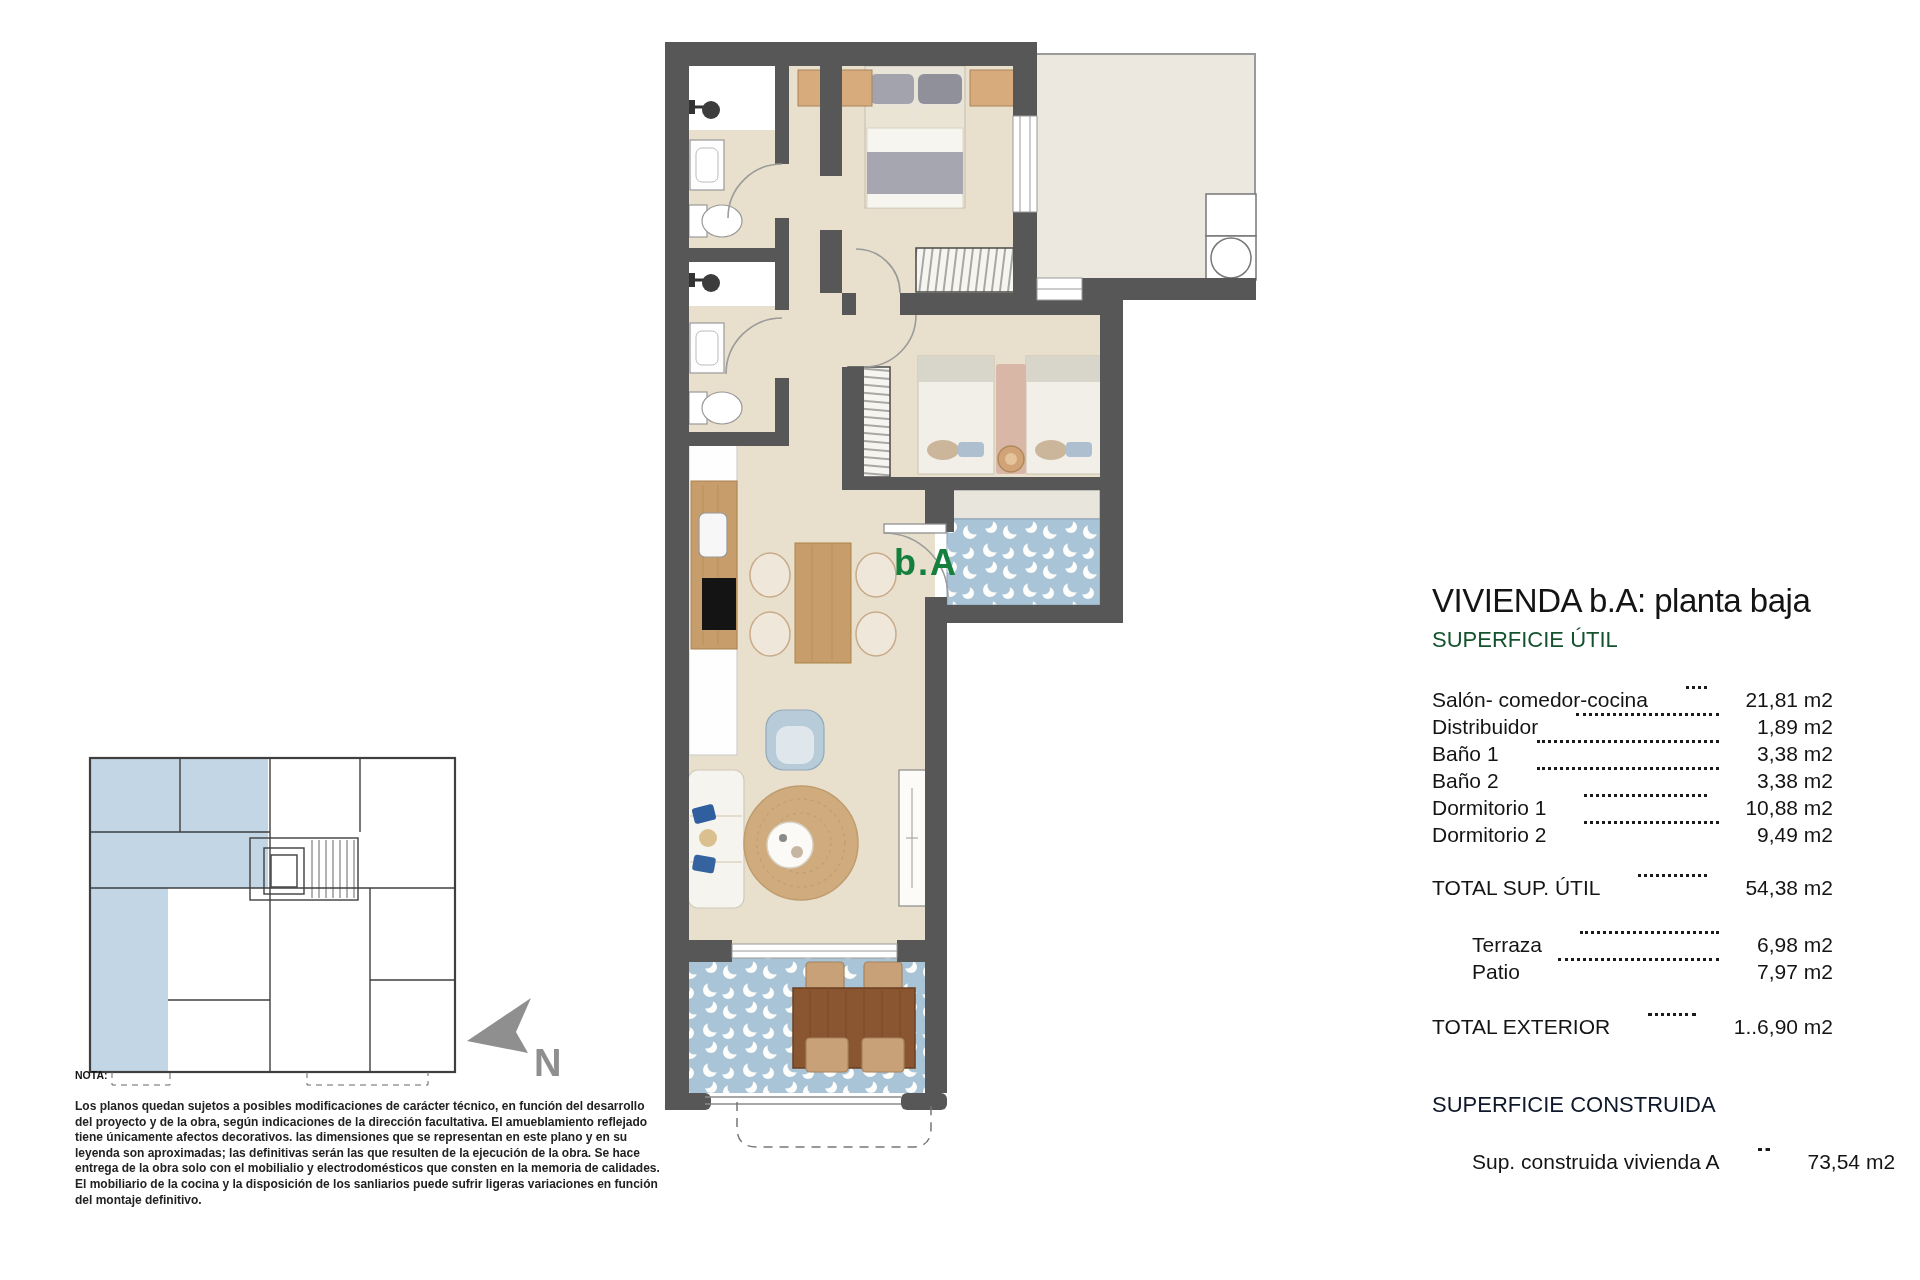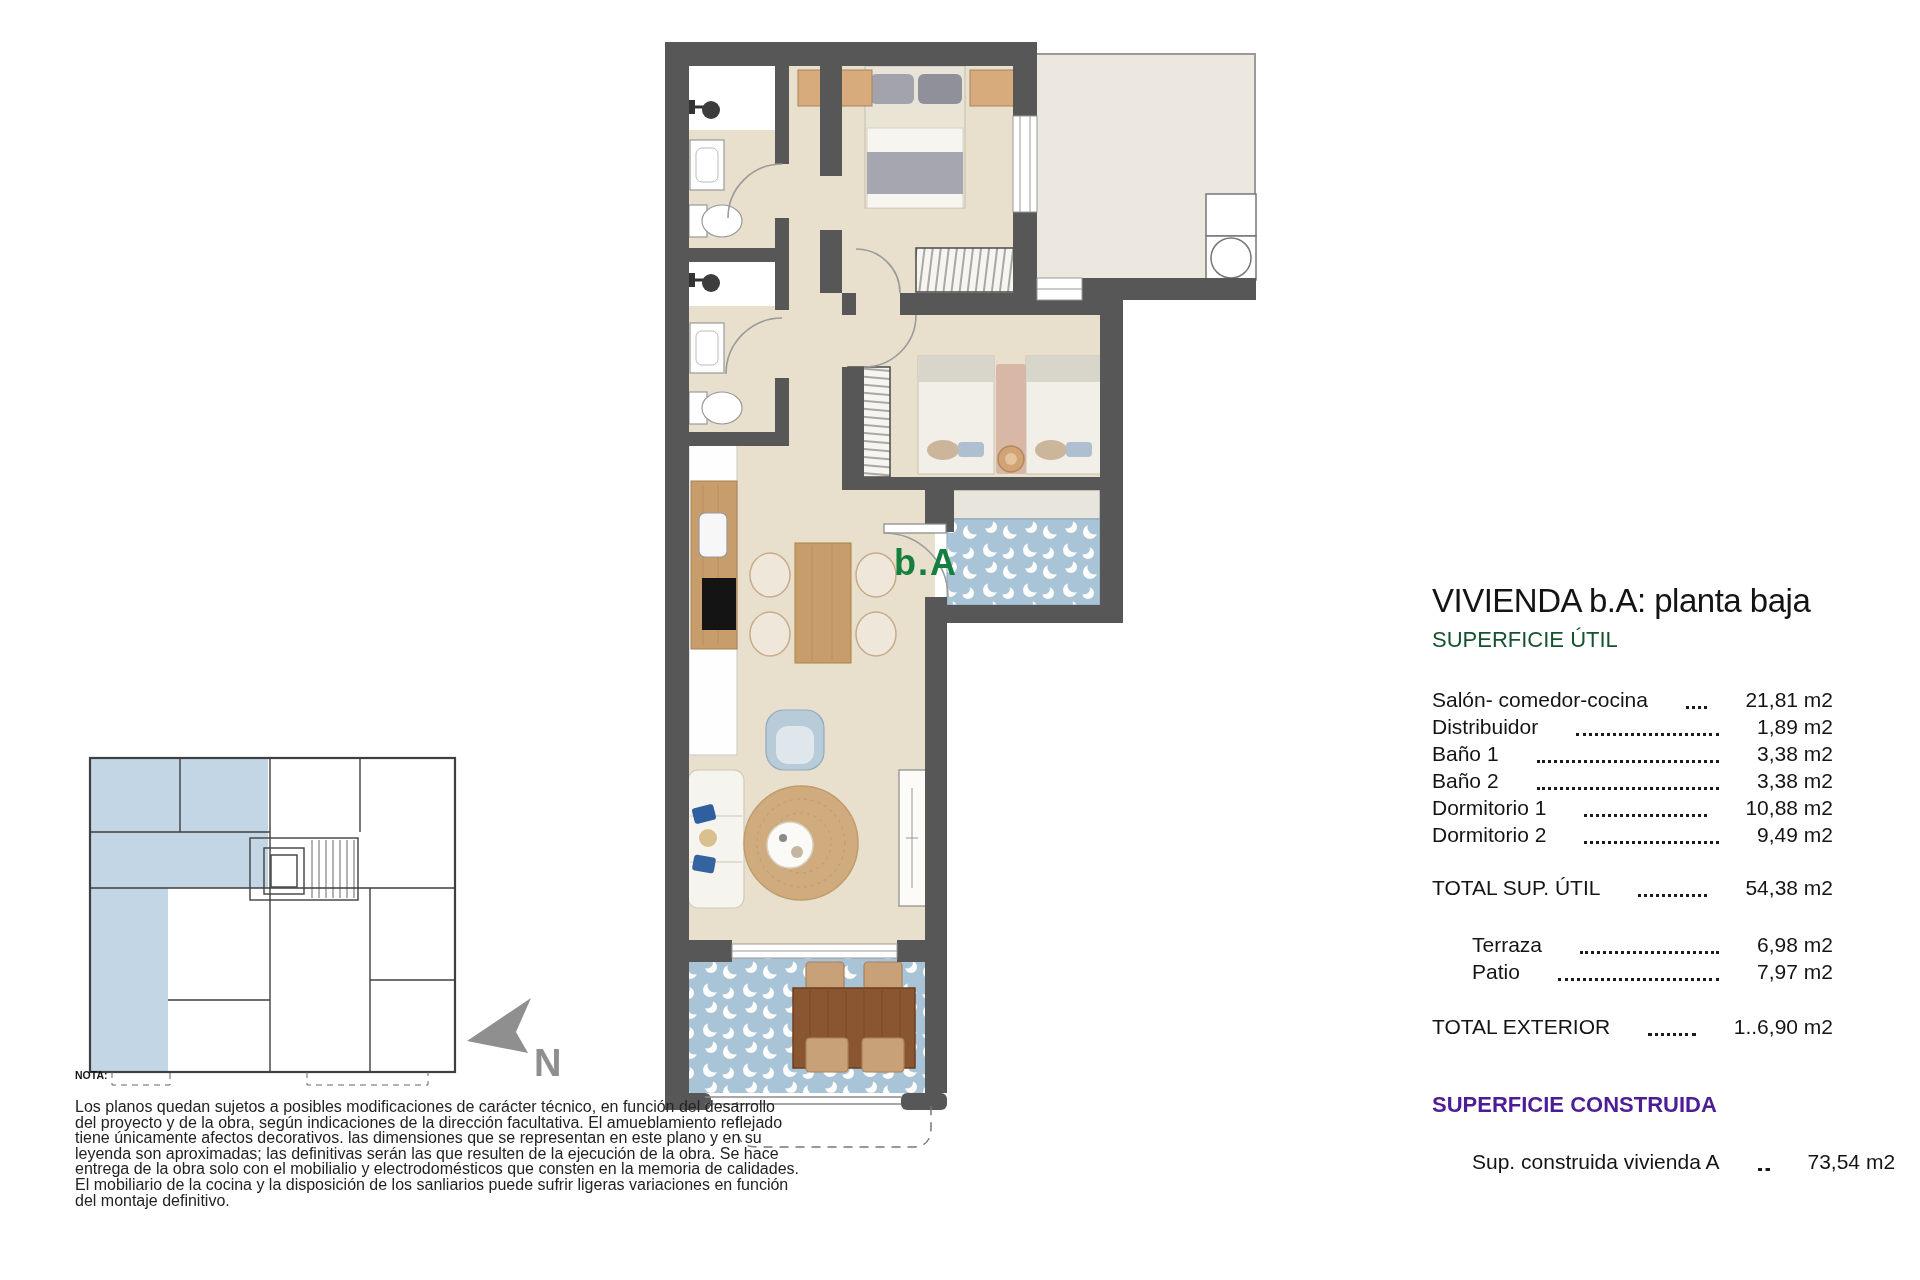--- a/index.html
+++ b/index.html
@@ -14,32 +14,32 @@
   .door{stroke:#9b9b9b;stroke-width:1.6;fill:none;}
   .kline{stroke:#3f3f3f;stroke-width:1.4;fill:none;}
   .kline2{stroke:#3f3f3f;stroke-width:2.2;fill:none;}
 
   .unit-label{position:absolute;left:894px;top:542px;font-size:36px;font-weight:bold;
               color:#15803d;letter-spacing:2px;}
 
   .info{position:absolute;left:1432px;top:582px;width:401px;}
   .title{font-size:33px;letter-spacing:-0.5px;color:#141414;margin:0 0 7px 0;font-weight:normal;}
   .subtitle{font-size:22px;color:#14532d;margin:0 0 33px 0;font-weight:normal;}
-  .mrow{display:flex;align-items:flex-end;font-size:21px;line-height:27px;color:#141414;gap:36px;}
+  .mrow{display:flex;align-items:flex-start;font-size:21px;line-height:27px;color:#141414;gap:36px;}
   .lbl{white-space:nowrap;}
   .leader{flex:1;border-bottom:3px dotted #1b1b1b;margin:0 2px 4px 2px;min-width:12px;}
   .val{white-space:nowrap;}
   .mt26{margin-top:26px;}
   .mt30{margin-top:30px;margin-left:40px;}
   .mt28{margin-top:28px;}
-  .sec2{font-size:22px;color:#4c1d95;margin:52px 0 0 0;font-weight:bold;}
+  .sec2{font-size:22px;color:#0f172a;margin:52px 0 0 0;font-weight:normal;}
 
   .nota{position:absolute;left:75px;top:1069px;}
   .nota-title{font-size:10.5px;font-weight:bold;margin-bottom:18px;}
-  .nota-line{font-size:16px;font-weight:normal;line-height:15.6px;white-space:nowrap;color:#222;}
+  .nota-line{font-size:12px;font-weight:bold;line-height:15.6px;white-space:nowrap;color:#222;}
 </style>
 </head>
 <body>
 
 <div class="page">
 
 <svg width="1920" height="1280" viewBox="0 0 1920 1280">
   <defs>
     <pattern id="leaf" width="40" height="40" patternUnits="userSpaceOnUse">
       <rect width="40" height="40" style="fill:var(--patio_blue)"></rect>

